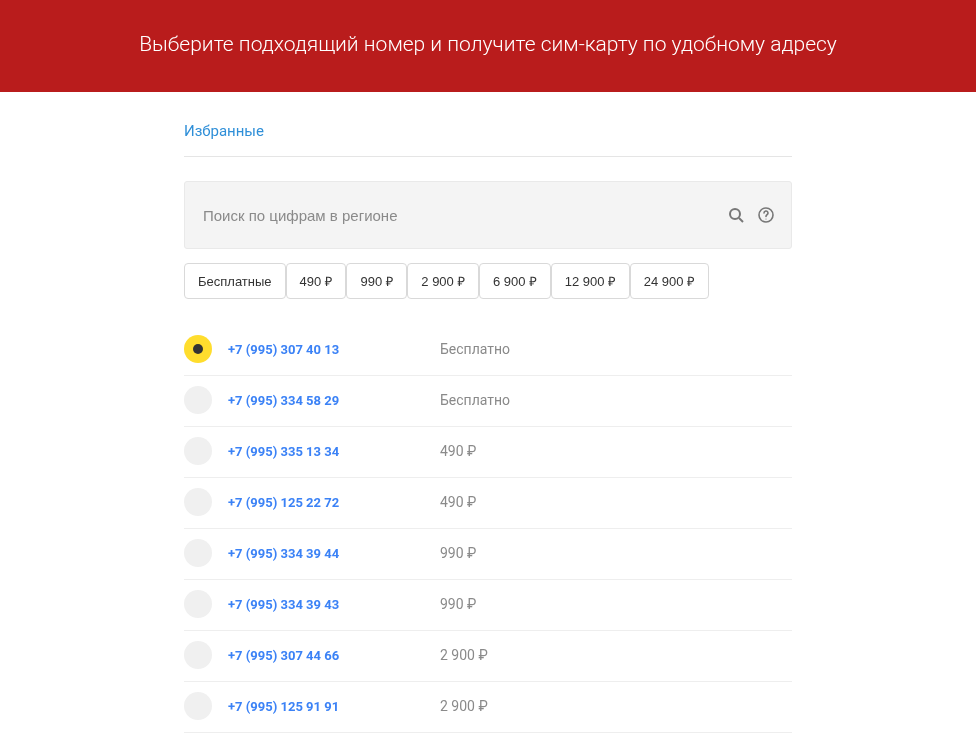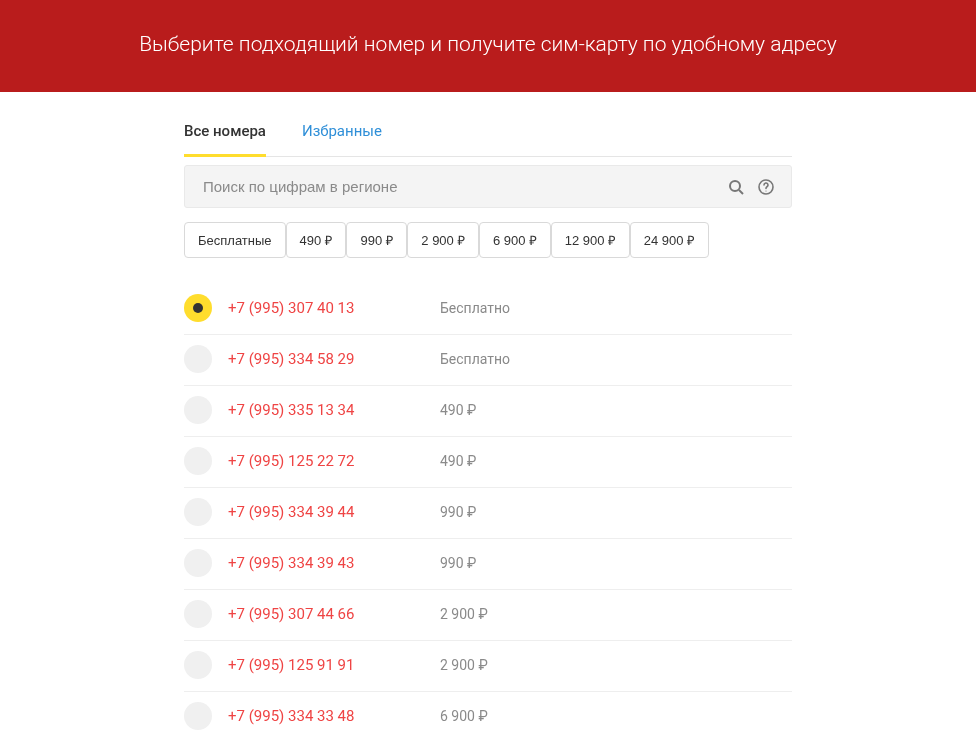--- a/index.html
+++ b/index.html
@@ -40,28 +40,28 @@
   }
   .tab.active {
     font-weight: 500;
     border-bottom-color: #ffdd2d;
   }
   .tab.inactive {
     color: #2f8fd8;
     font-weight: 400;
   }
   .search-wrap {
-    margin-top: 8px;
+    margin-top: 24px;
     background: #f4f4f4;
     border: 1px solid #e9e9e9;
     border-radius: 3px;
     display: flex;
     align-items: center;
     padding: 0 16px 0 18px;
-    height: 43px;
+    height: 68px;
   }
   .search-input {
     flex: 1;
     border: none;
     background: transparent;
     font-size: 15px;
     color: #333;
     outline: none;
   }
   .search-input::placeholder { color: #8a8a8a; }
@@ -107,44 +107,41 @@
   }
   .radio.selected {
     background: #ffdd2d;
   }
   .radio.selected::after {
     content:"";
     width: 10px; height: 10px; border-radius:50%;
     background: #333;
   }
   .phone {
-    font-size: 15px;
-    font-weight: 400;
-    color: #ef4444;
+    font-size: 13px;
+    font-weight: 700;
+    color: #3b82f6;
     width: 210px;
   }
   .price {
     font-size: 14px;
     color: #8a8a8a;
     margin-left: 2px;
   }
 </style>
 </head>
 <body>
 
 <div class="hero">
   <span>Выберите подходящий номер и получите сим-карту по удобному адресу</span>
 </div>
 
 <div class="container">
 
   <div class="tabs">
-    <div class="tab active">
-      <span>Все номера</span>
-    </div>
     <div class="tab inactive">
       <span>Избранные</span>
     </div>
   </div>
 
   <div class="search-wrap">
     <input class="search-input" type="text" placeholder="Поиск по цифрам в регионе" style="">
     <div class="search-icons">
       <span class="icon-btn">
         <svg viewBox="0 0 16 16" width="16" height="16" fill="none" stroke="currentColor" stroke-width="2">

